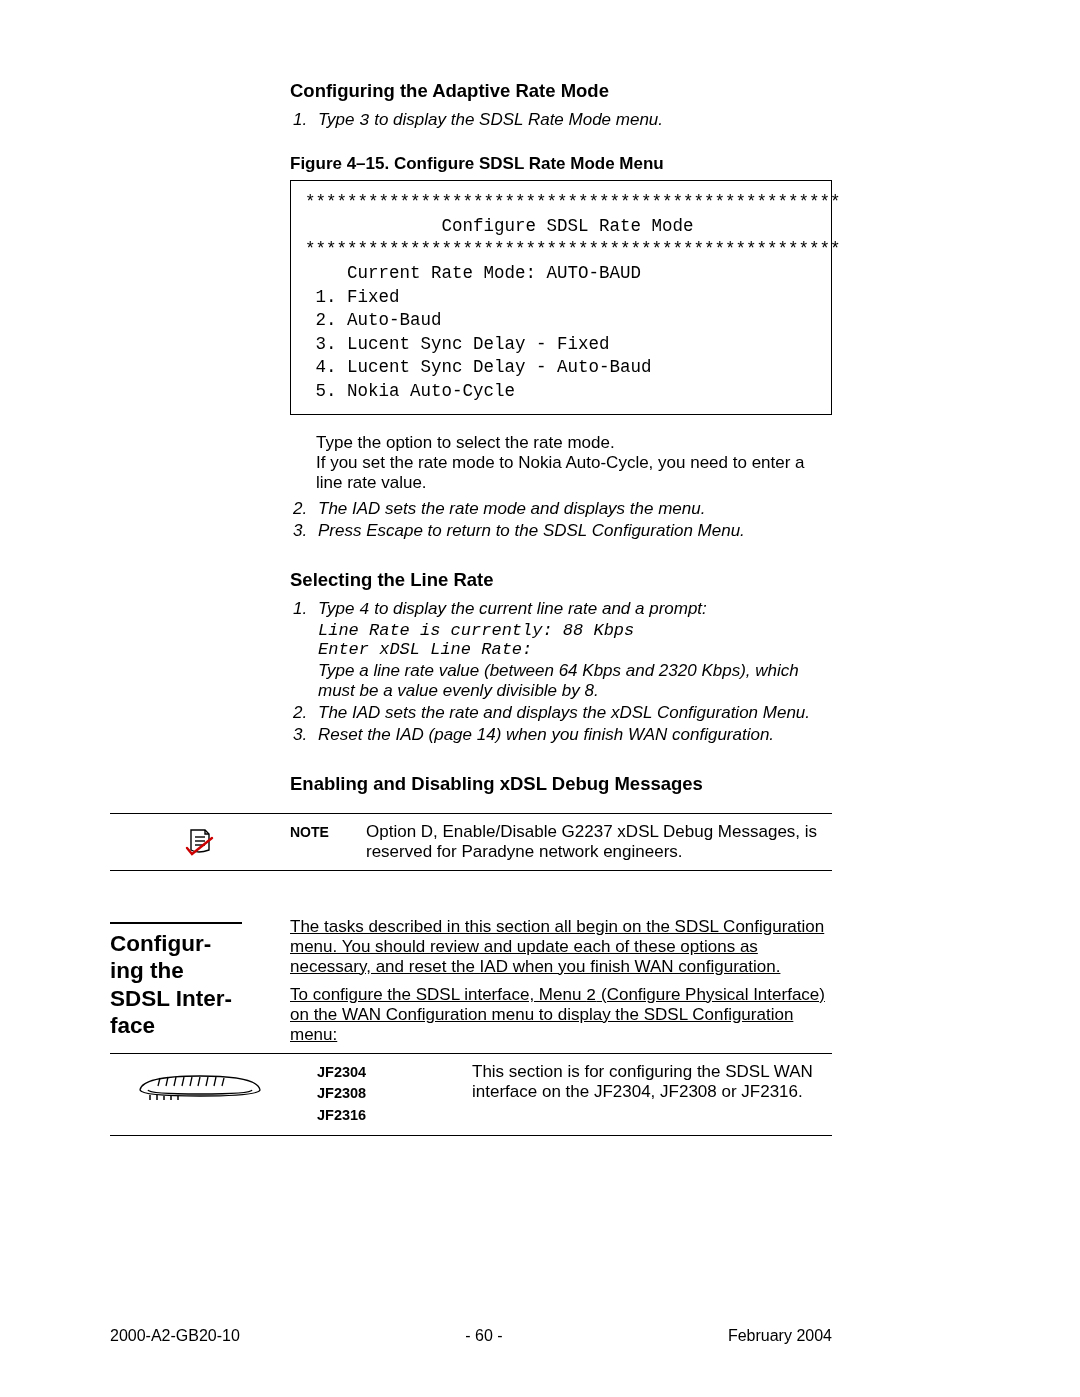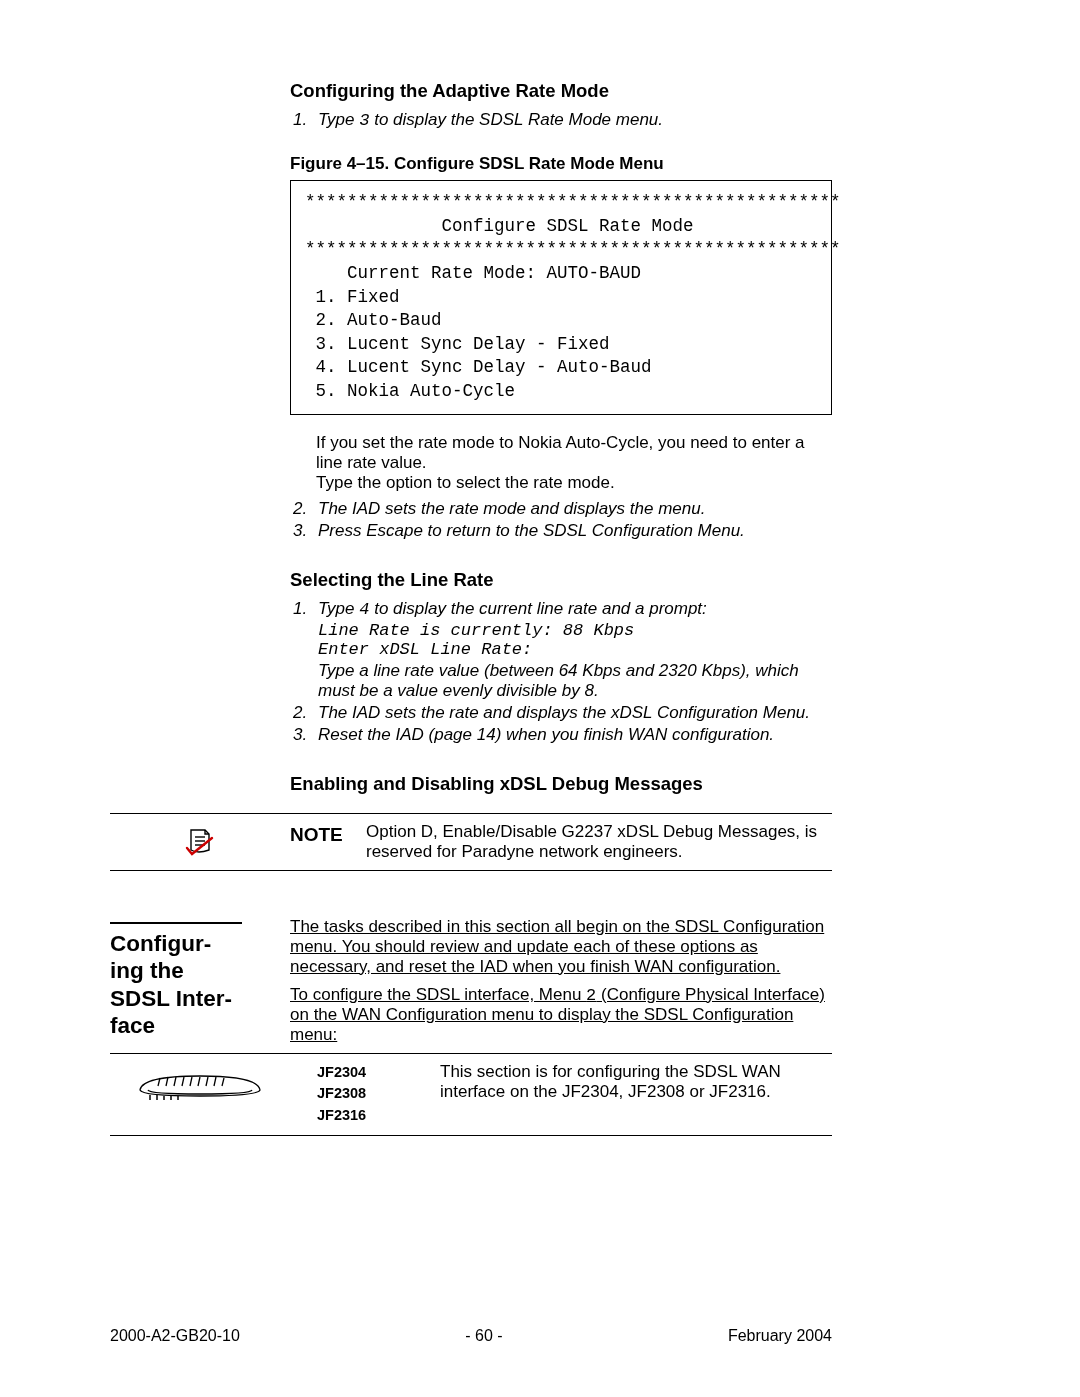--- a/index.html
+++ b/index.html
@@ -69,21 +69,21 @@
   .note-icon-cell {
     width: 180px;
     flex: 0 0 180px;
     display: flex;
     align-items: center;
     justify-content: center;
     padding-top: 2px;
   }
   .note-label {
     font-weight: bold;
-    font-size: 19px;
+    font-size: 14px;
     width: 76px;
     flex: 0 0 76px;
     padding-top: 2px;
   }
   .note-text {
     flex: 1;
     font-size: 17px;
   }
   .section-row {
     display: flex;
@@ -128,20 +128,21 @@
   .device-tags {
     font-weight: bold;
     font-size: 14.5px;
     line-height: 1.5;
     width: 96px;
     flex: 0 0 96px;
   }
   .device-text {
     flex: 1;
     font-size: 17px;
+    margin-left: 32px;
   }
   .footer {
     position: absolute;
     bottom: 52px;
     left: 110px;
     right: 100px;
     display: flex;
     justify-content: space-between;
     font-size: 16px;
     align-items: center;
@@ -167,22 +168,22 @@
              Configure SDSL Rate Mode
 ***************************************************
     Current Rate Mode: AUTO-BAUD
  1. Fixed
  2. Auto-Baud
  3. Lucent Sync Delay - Fixed
  4. Lucent Sync Delay - Auto-Baud
  5. Nokia Auto-Cycle</div>
 
     <div class="inner-para">
+      <div>Type the option to select the rate mode.</div>
       <div>If you set the rate mode to Nokia Auto-Cycle, you need to enter a line rate value.</div>
-      <div>Type the option to select the rate mode.</div>
     </div>
 
     <ol class="numbered" start="2">
       <li>The IAD sets the rate mode and displays the menu.</li>
       <li>Press Escape to return to the SDSL Configuration Menu.</li>
     </ol>
   </div>
 
   <div class="gap-26"></div>
 

